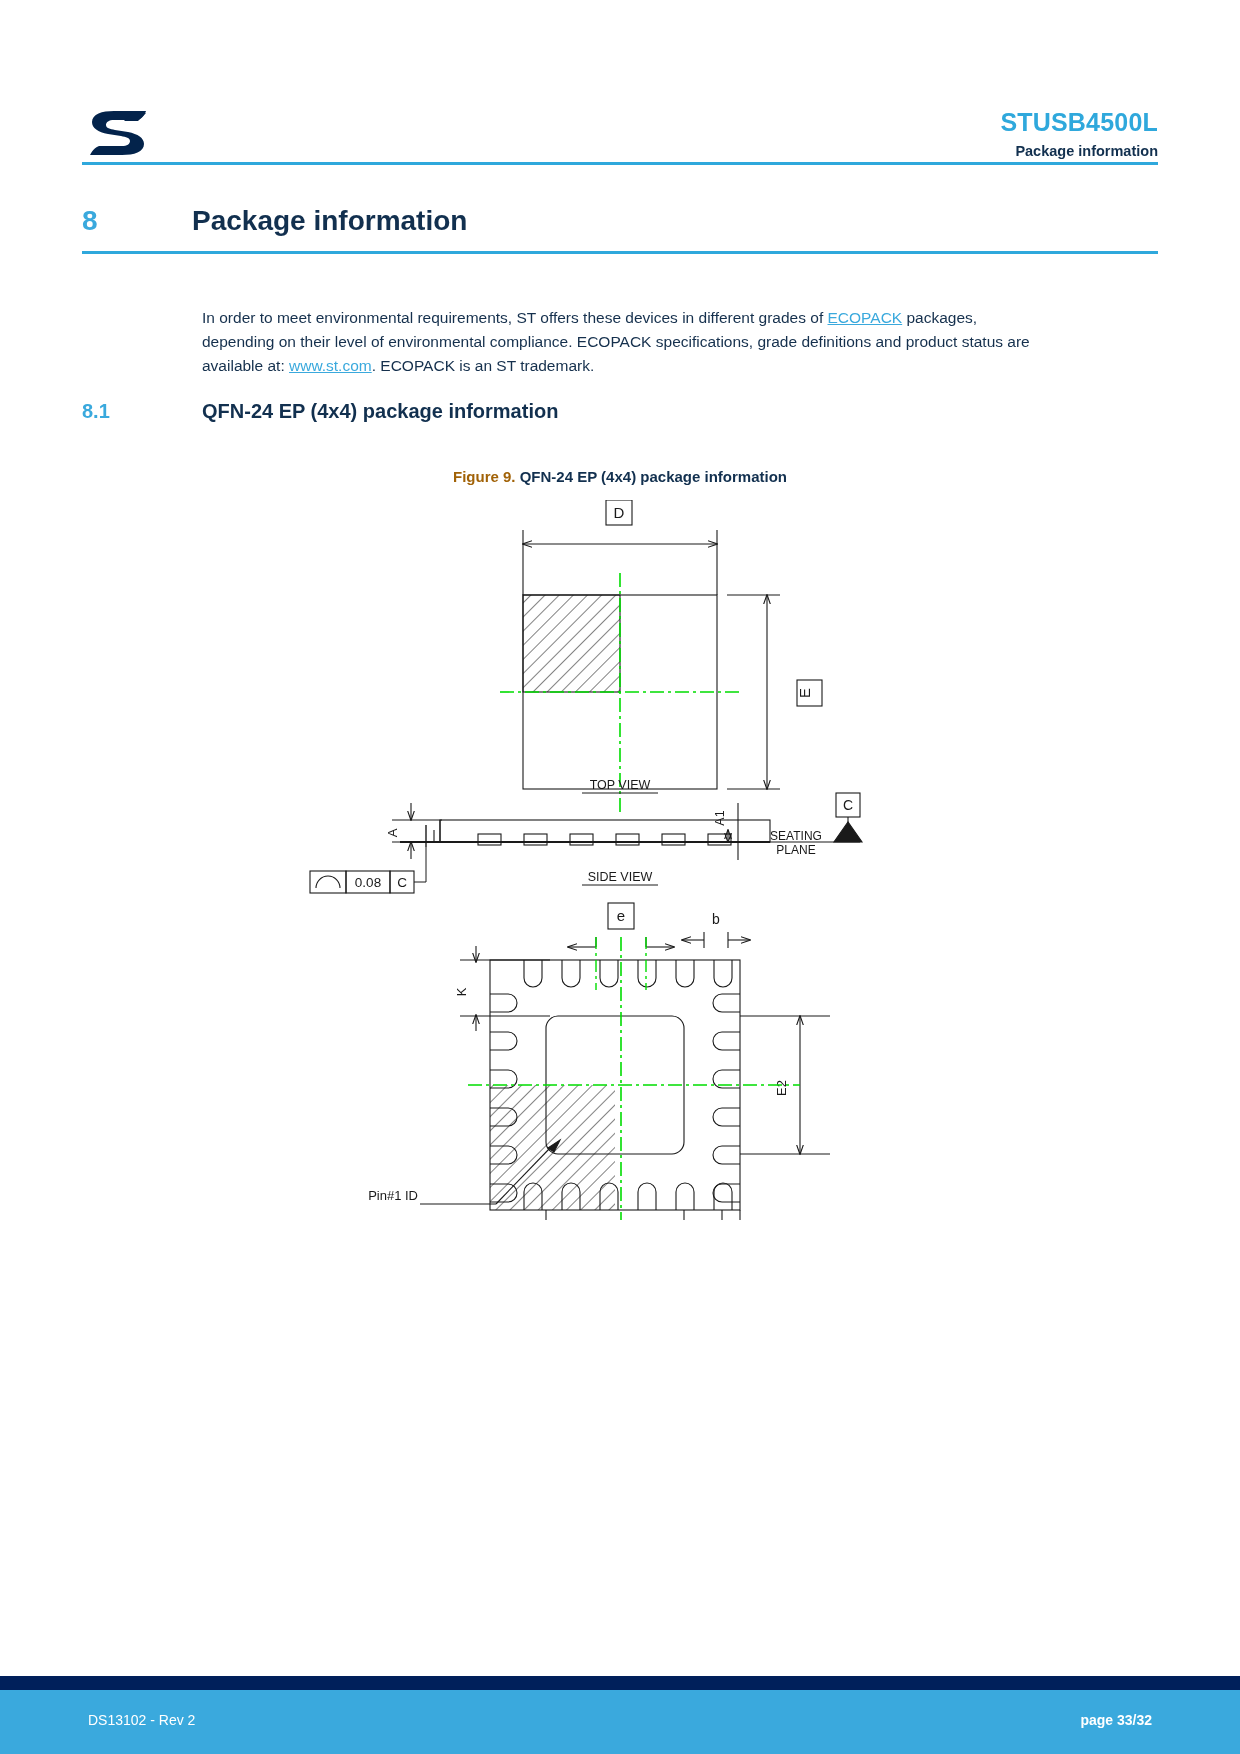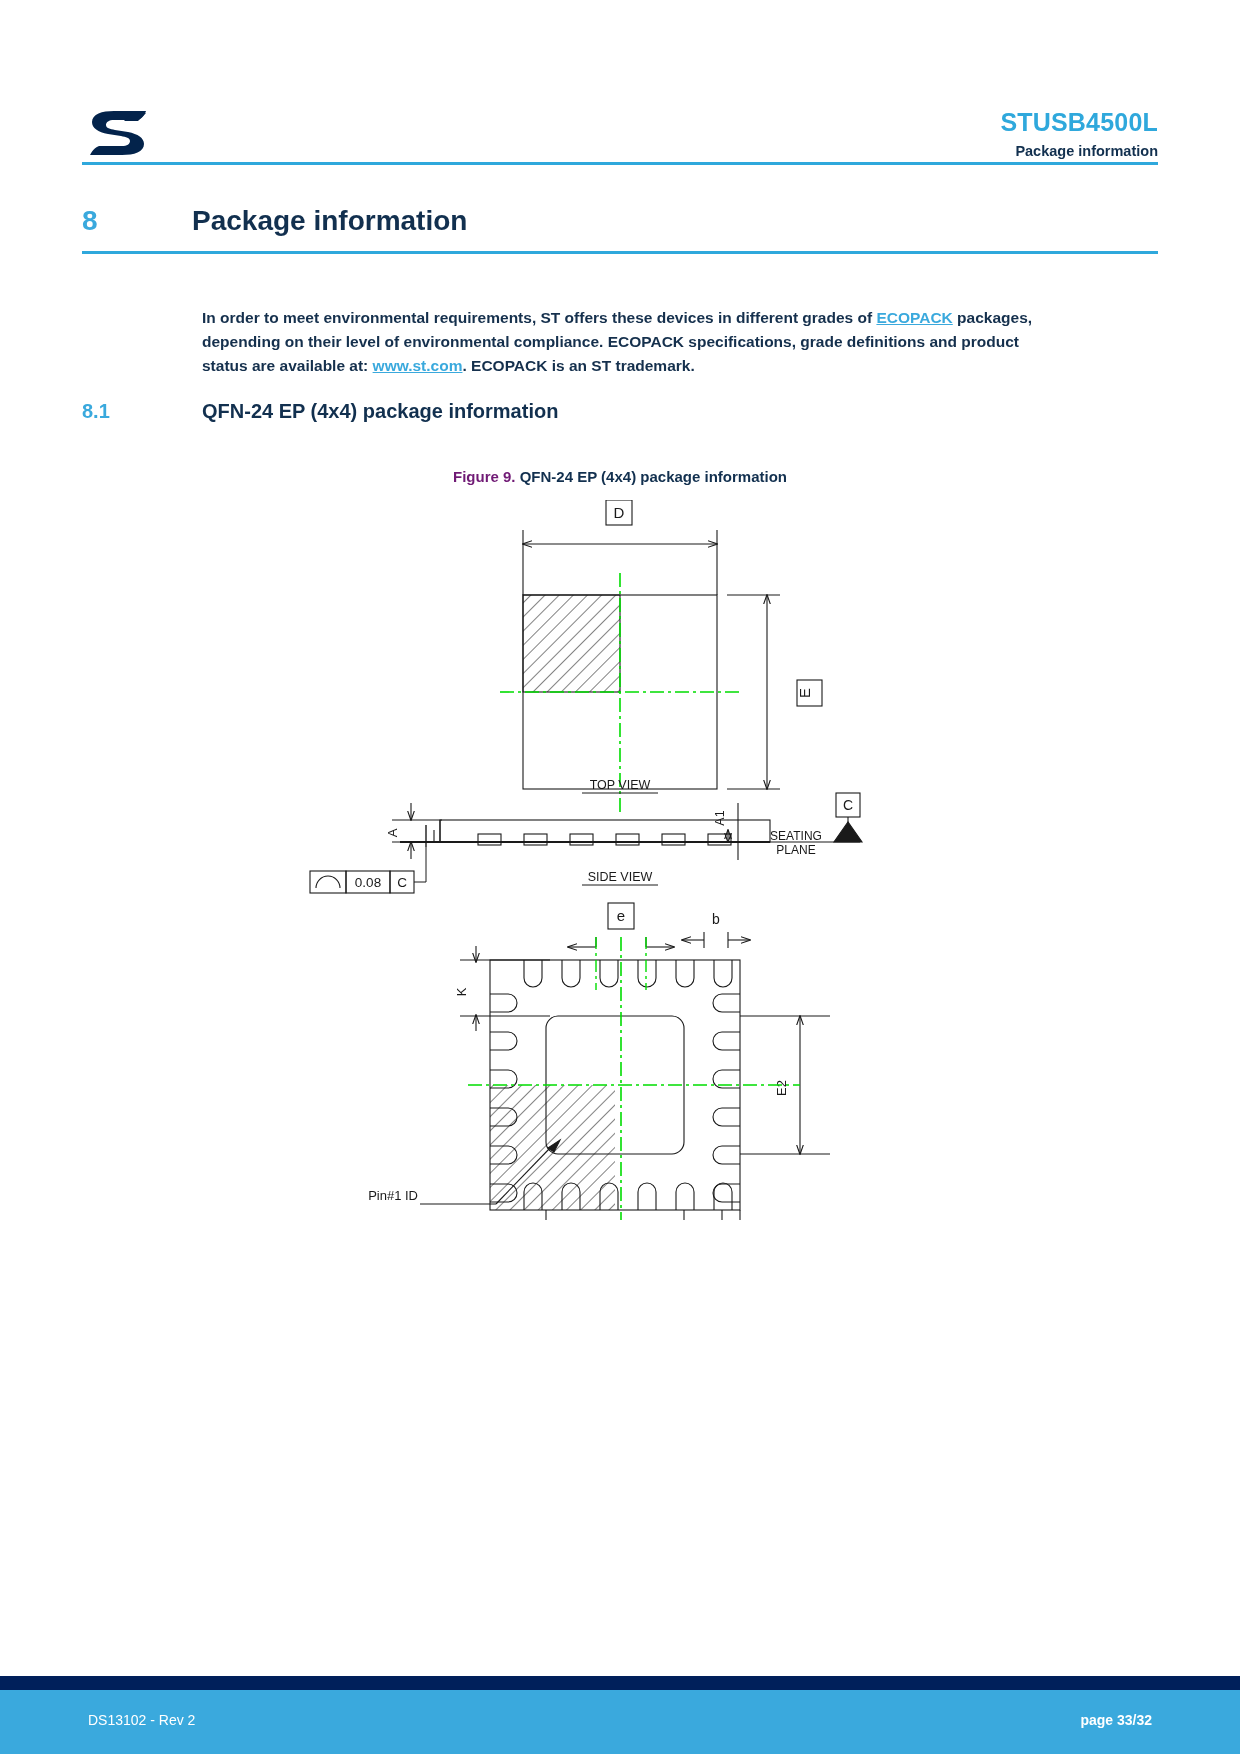--- a/index.html
+++ b/index.html
@@ -83,21 +83,20 @@
   }
 
   
   #intro-paragraph {
     position: absolute;
     left: 202px; top: 290px;
     width: 845px;
     font-size: 15.5px;
     line-height: 1.55;
     color: #15304d;
-    font-weight: bold;
   }
   .link {
     color: #3aa9dd;
   }
 
   
   #subsection-row {
     position: absolute;
     left: 82px; top: 400px;
     width: 1076px;
@@ -118,21 +117,21 @@
 
   
   #figure-caption {
     position: absolute;
     left: 0; top: 468px;
     width: 1240px;
     text-align: center;
     font-size: 15px;
     font-weight: bold;
   }
-  #figure-label { color: #701a75; }
+  #figure-label { color: #a16207; }
   #figure-title { color: #12304f; }
 
   
   #drawing {
     position: absolute;
     left: 300px; top: 500px;
     width: 700px;
     height: 720px;
   }
   #drawing svg { display: block; }

